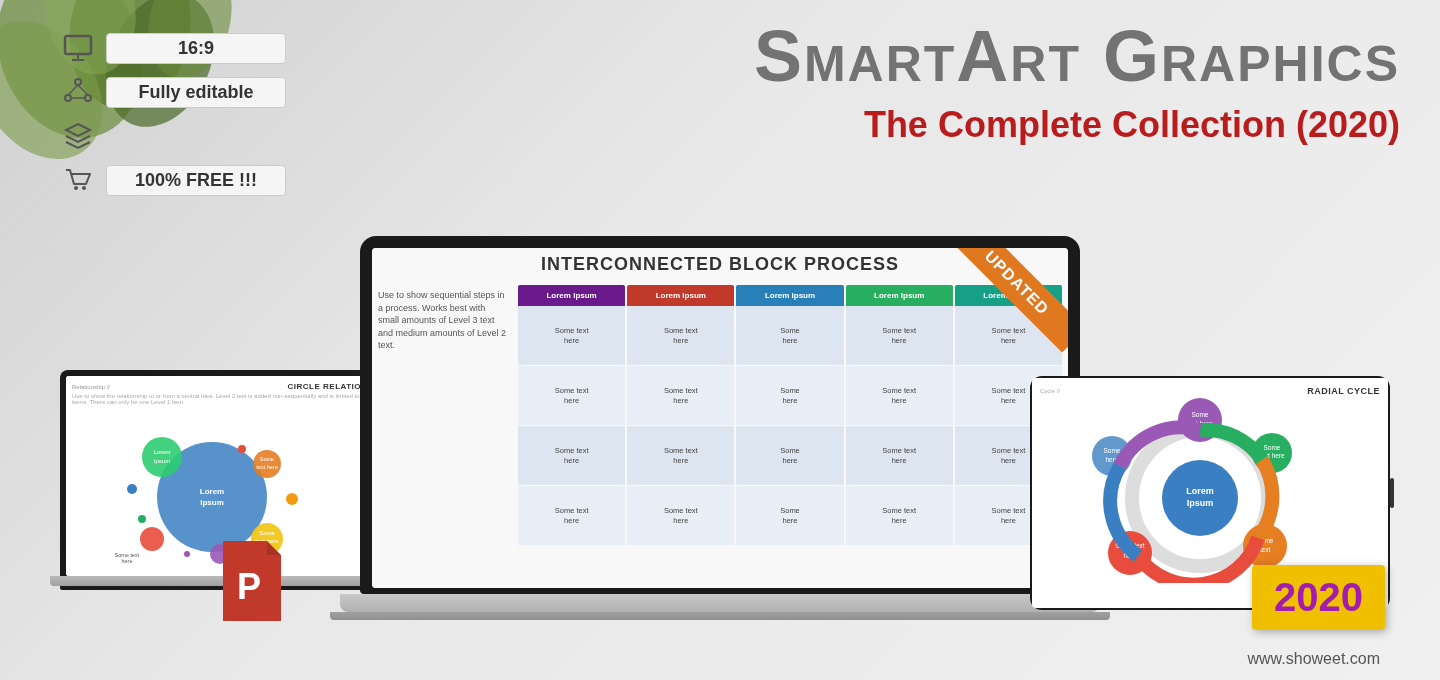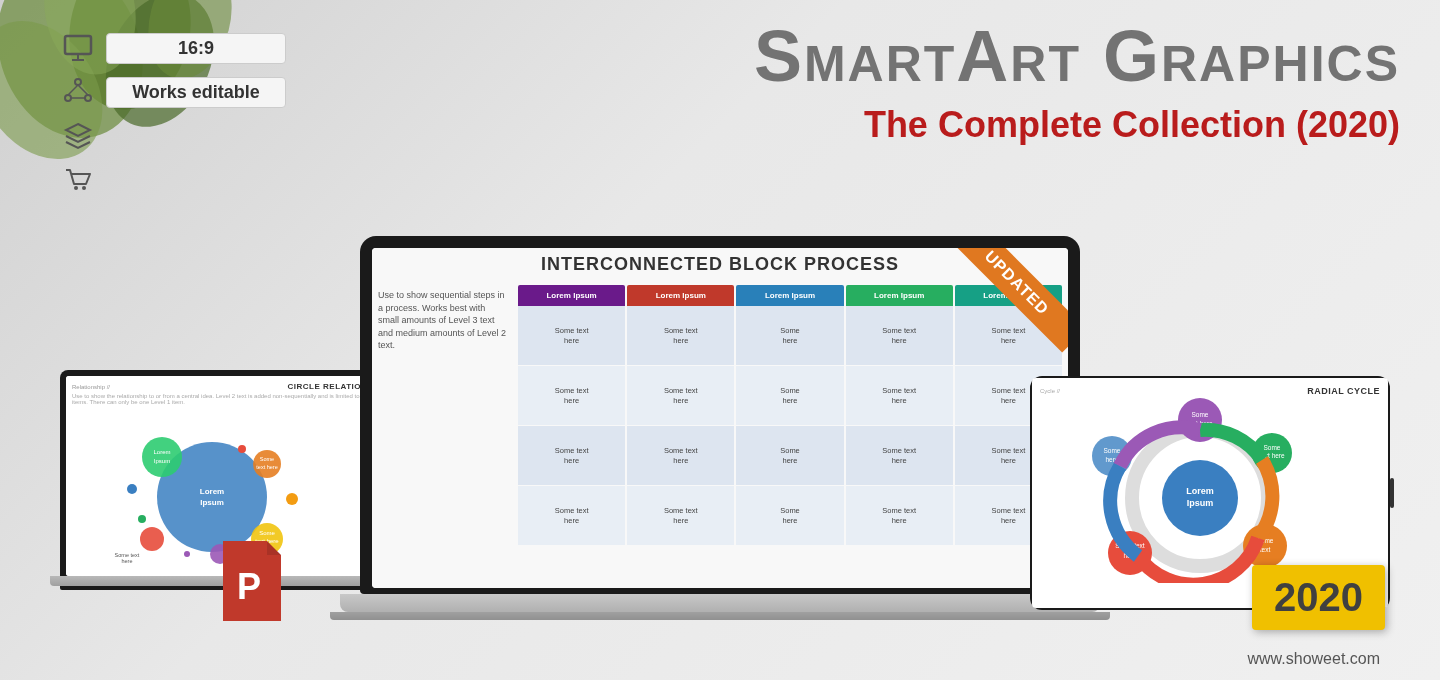--- a/index.html
+++ b/index.html
@@ -296,21 +296,21 @@
     
     .year-badge {
       position: absolute;
       bottom: 50px;
       right: 55px;
       background: #f0c000;
       padding: 10px 22px;
       border-radius: 4px;
       font-size: 40px;
       font-weight: 900;
-      color: #404040;
+      color: #a21caf;
       z-index: 20;
       box-shadow: 2px 2px 8px rgba(0,0,0,0.3);
     }
 
     
     .ppt-icon {
       position: absolute;
       bottom: 50px;
       left: 215px;
       z-index: 20;
@@ -399,41 +399,42 @@
     <div class="badge-icon">
       <svg width="32" height="32" viewBox="0 0 32 32">
         <circle cx="16" cy="6" r="3" fill="none" stroke="#555" stroke-width="2"></circle>
         <circle cx="6" cy="22" r="3" fill="none" stroke="#555" stroke-width="2"></circle>
         <circle cx="26" cy="22" r="3" fill="none" stroke="#555" stroke-width="2"></circle>
         <line x1="16" y1="9" x2="6" y2="19" stroke="#555" stroke-width="1.5"></line>
         <line x1="16" y1="9" x2="26" y2="19" stroke="#555" stroke-width="1.5"></line>
         <line x1="9" y1="22" x2="23" y2="22" stroke="#555" stroke-width="1.5"></line>
       </svg>
     </div>
-    <div class="badge-label">Works editable</div>
+    <div class="badge-label">Fully editable</div>
   </div>
 
   <div class="badge-row">
     <div class="badge-icon">
       <svg width="32" height="32" viewBox="0 0 32 32">
         <polygon points="16,4 28,10 16,16 4,10" fill="none" stroke="#555" stroke-width="2"></polygon>
         <polyline points="4,16 16,22 28,16" fill="none" stroke="#555" stroke-width="2"></polyline>
         <polyline points="4,22 16,28 28,22" fill="none" stroke="#555" stroke-width="2"></polyline>
       </svg>
     </div>
   </div>
 
   <div class="badge-row">
     <div class="badge-icon">
       <svg width="32" height="32" viewBox="0 0 32 32">
         <path d="M4 6h4l4 14h12l4-10H10" fill="none" stroke="#555" stroke-width="2" stroke-linejoin="round"></path>
         <circle cx="14" cy="24" r="2" fill="#555"></circle>
         <circle cx="22" cy="24" r="2" fill="#555"></circle>
       </svg>
     </div>
+    <div class="badge-label">100% FREE !!!</div>
   </div>
 </div>
 
 <div class="left-slide-container">
   <div class="device-screen">
     <div class="device-screen-inner">
       <div class="circle-slide">
         <div style="display:flex; justify-content:space-between; align-items:center; margin-bottom:2px;">
           <div style="font-size:6px; color:#999;">Relationship //</div>
           <div style="font-size:8px; font-weight:900; color:#333; letter-spacing:0.5px;">CIRCLE RELATIONSHIP</div>

